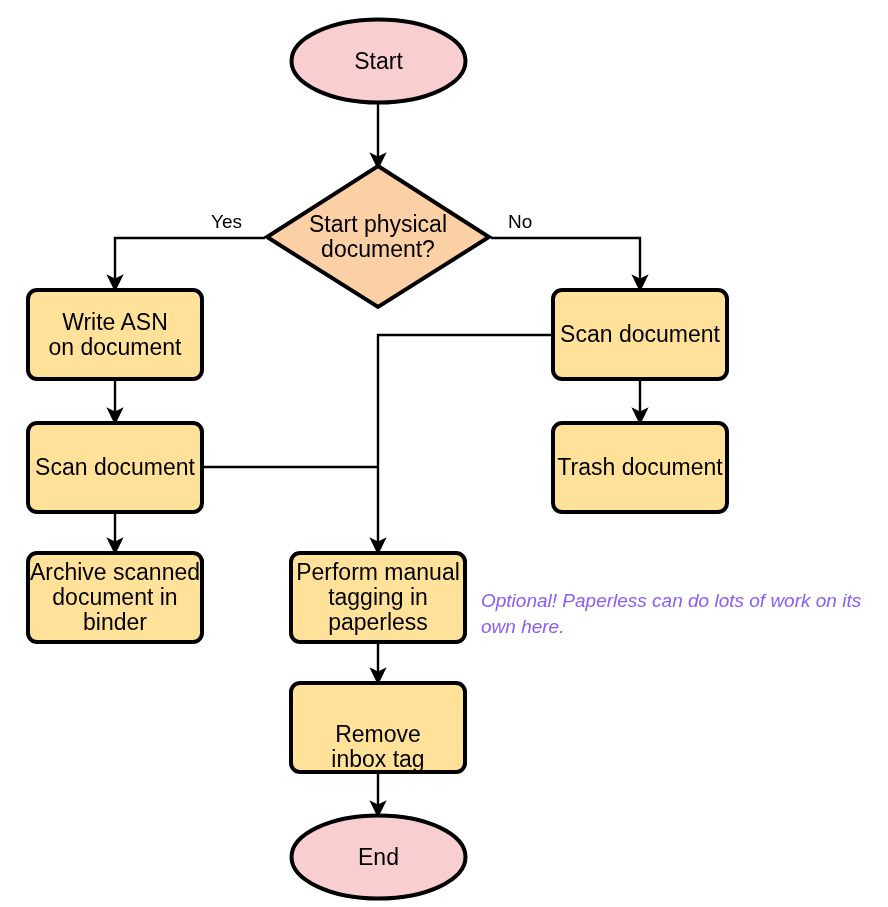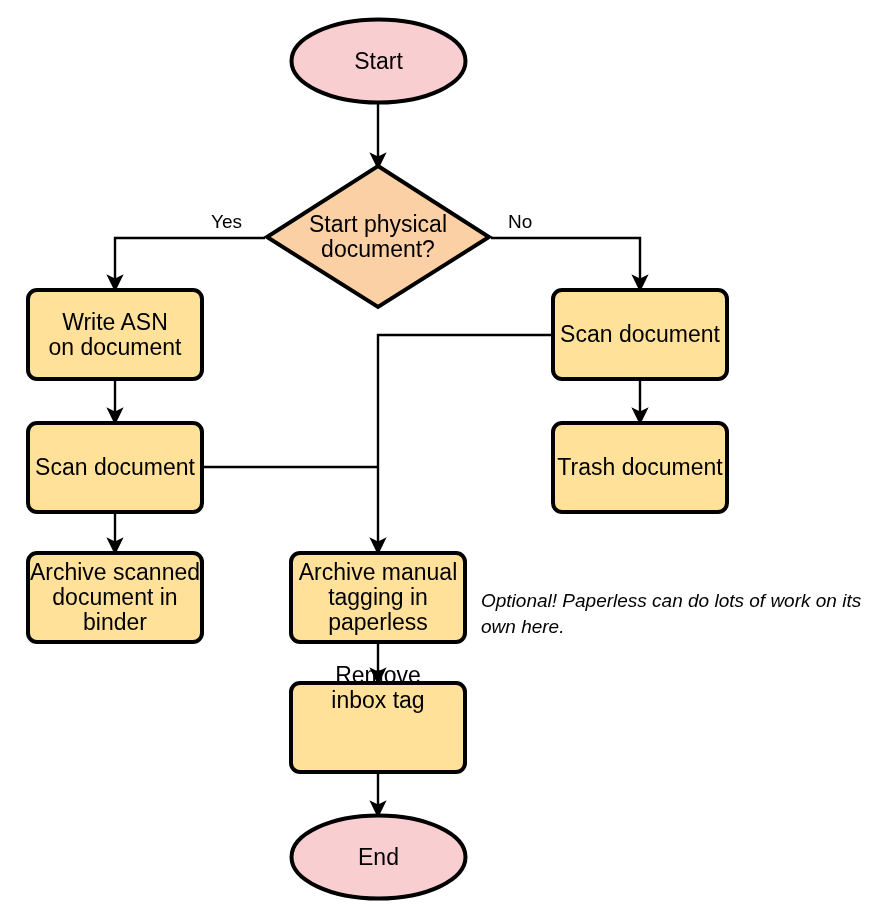--- a/index.html
+++ b/index.html
@@ -45,21 +45,21 @@
   .edge-label {
     position: absolute;
     color: #000000;
     font-family: "Liberation Sans", sans-serif;
     font-size: 19px;
     line-height: 22px;
     white-space: nowrap;
   }
   .note-text {
     position: absolute;
-    color: #000000;
+    color: #8b5cf6;
     font-family: "Liberation Sans", sans-serif;
     font-style: italic;
     font-size: 19px;
     line-height: 26px;
   }
 </style>
 </head>
 <body>
 
 <div id="flow-root">
@@ -122,25 +122,25 @@
   <div class="node-label" style="left:28px; top:423px; width:174px; height:89px;">Scan document</div>
 
   <div class="node-label" style="left:28px; top:553px; width:174px; height:89px;">Archive scanned
 document in
 binder</div>
 
   <div class="node-label" style="left:553px; top:290px; width:174px; height:89px;">Scan document</div>
 
   <div class="node-label" style="left:553px; top:423px; width:174px; height:89px;">Trash document</div>
 
-  <div class="node-label" style="left:291px; top:553px; width:174px; height:89px;">Archive manual
+  <div class="node-label" style="left:291px; top:553px; width:174px; height:89px;">Perform manual
 tagging in
 paperless</div>
 
-  <div class="node-label" style="left:291px; top:643px; width:174px; height:89px;">Remove
+  <div class="node-label" style="left:291px; top:702px; width:174px; height:89px;">Remove
 inbox tag</div>
 
   <div class="node-label" style="left:291px; top:815px; width:175px; height:84px;">End</div>
 
   <div class="edge-label" style="left:211px; top:211px;">Yes</div>
 
   <div class="edge-label" style="left:508px; top:211px;text-align:center;">No</div>
 
   <div class="note-text" style="left:481px; top:588px; width:402px;">Optional! Paperless can do lots of work on its own here.</div>
 

